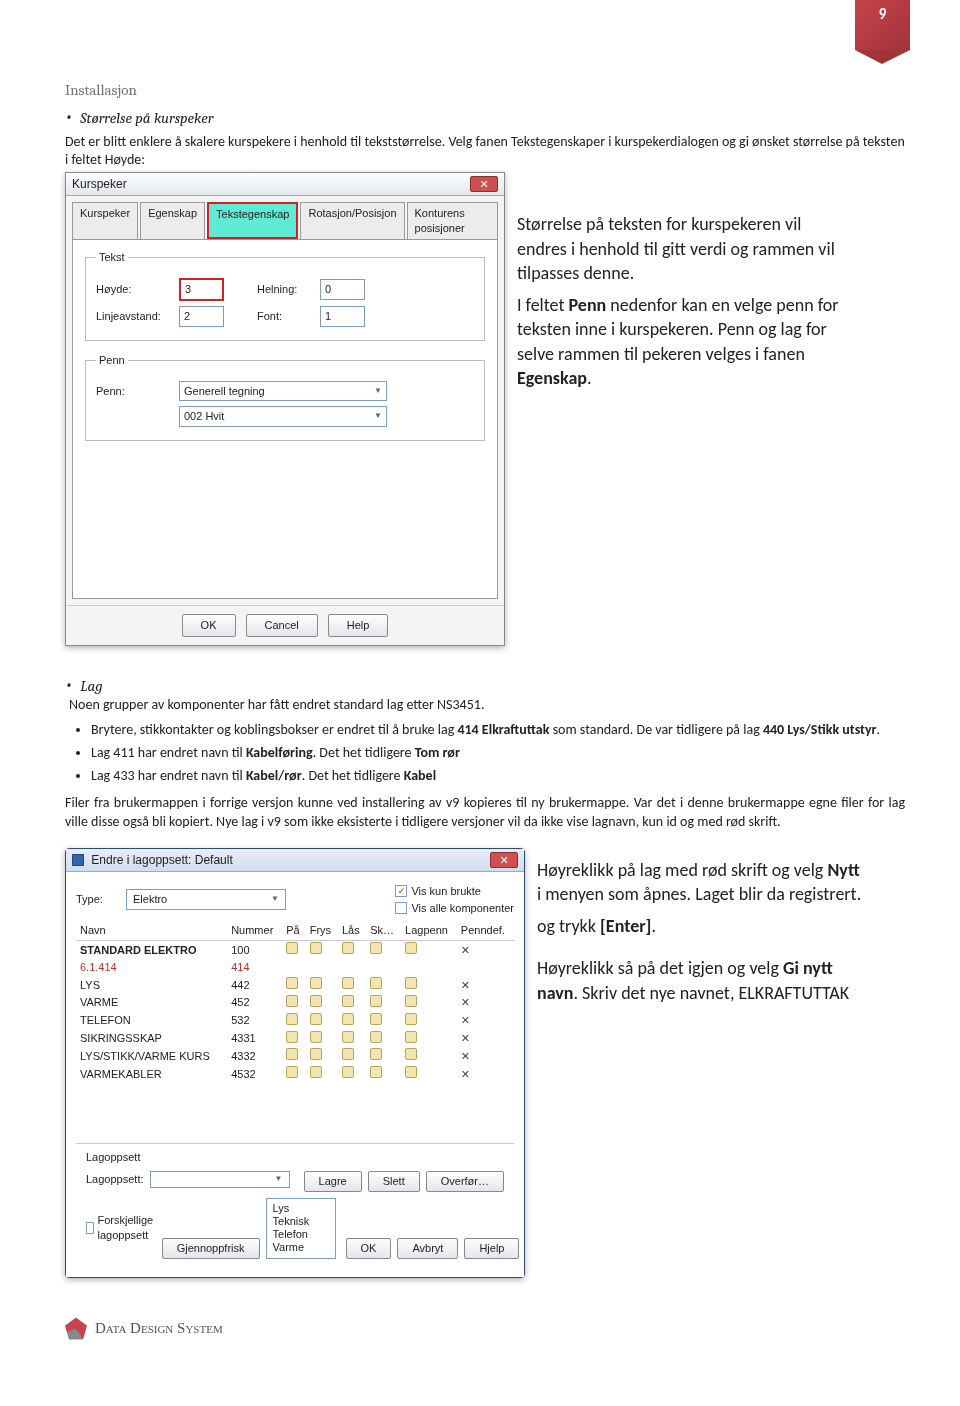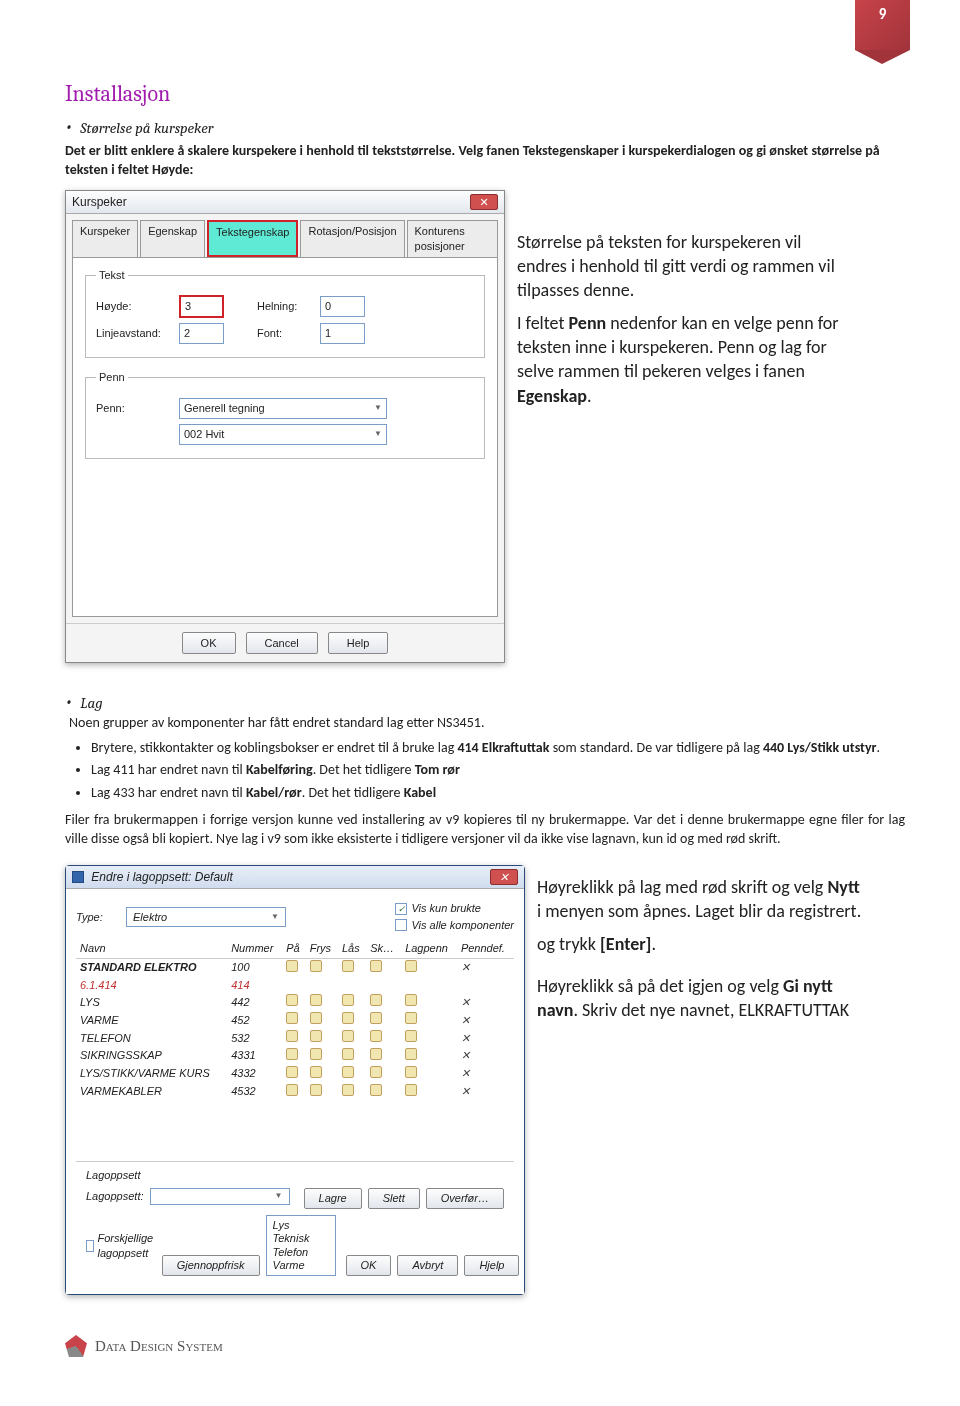--- a/index.html
+++ b/index.html
@@ -29,36 +29,36 @@
   }
   .page-number-tab::after {
     content: "";
     position: absolute;
     left: 0; bottom: -14px;
     border-left: 27px solid transparent;
     border-right: 28px solid transparent;
     border-top: 14px solid #a1333a;
   }
   h2.section-heading {
-    color: #a21caf;
+    color: #737373;
     font-family: Cambria, Georgia, serif;
-    font-size: 22px;
+    font-size: 15px;
     font-weight: normal;
     margin-top: 80px;
     margin-bottom: 8px;
   }
   h4.subheading {
     font-style: italic;
     font-family: Cambria, Georgia, serif;
     font-weight: normal;
     font-size: 15px;
     margin-top: 6px;
   }
   .bullet-dot { font-size: 18px; margin-right: 4px; line-height: 0; }
-  .intro-text { margin: 4px 0 10px 0; font-weight: bold; }
+  .intro-text { margin: 4px 0 2px 0; }
   .two-col {
     display: flex;
     gap: 12px;
     align-items: flex-start;
     margin-bottom: 30px;
   }
   .dialog-window {
     width: 440px;
     border: 1px solid #888;
     background: #f4f4f4;
@@ -154,21 +154,20 @@
     margin: 6px 0 8px 0;
     padding-left: 26px;
   }
   ul.doc-bullets li { margin: 4px 0; }
   .bold { font-weight: bold; }
   .justify-body { text-align: justify; margin: 8px 0 16px 0; }
   .dlg2 {
     width: 460px;
     border: 1px solid #2a4a7a;
     border-radius: 4px;
-    font-style: italic;
   }
   .dlg2 .dlg-titlebar { background: linear-gradient(#e8eef7,#d0dcef); }
   .dlg2-content { padding: 8px 10px; background: #fff; font-size: 11px; }
   .row-inline { display: flex; align-items: center; gap: 8px; margin: 4px 0; }
   .select-box {
     border: 1px solid #7a9cc6;
     background: #fff;
     padding: 2px 6px;
     display: flex; justify-content: space-between; align-items: center;
   }

